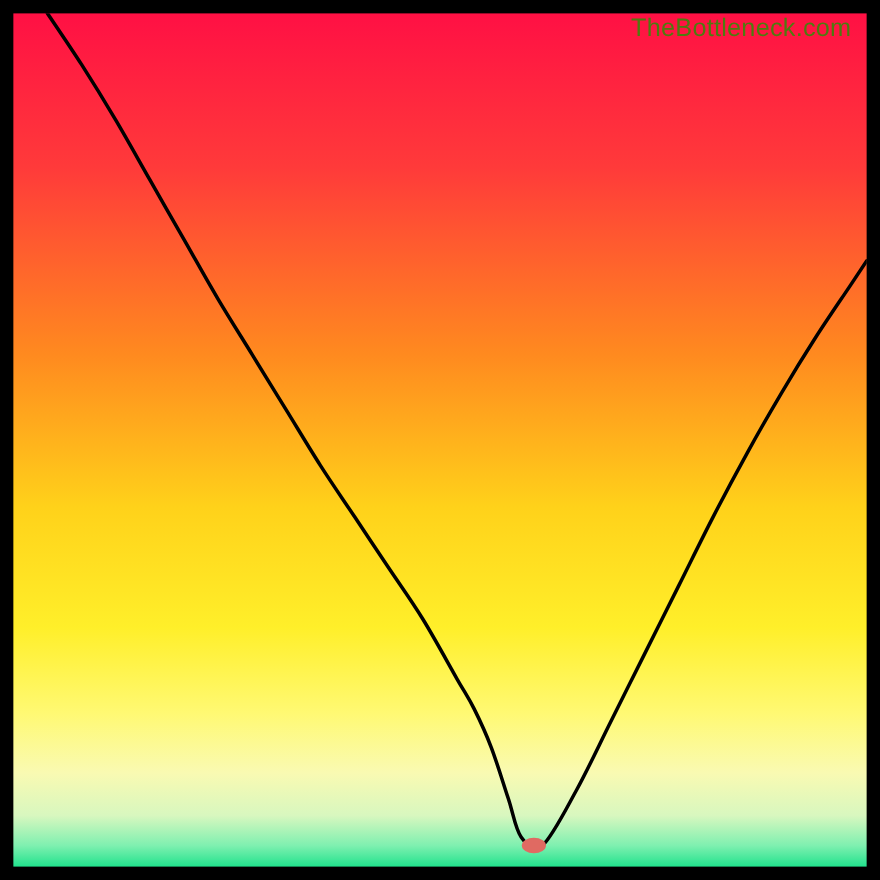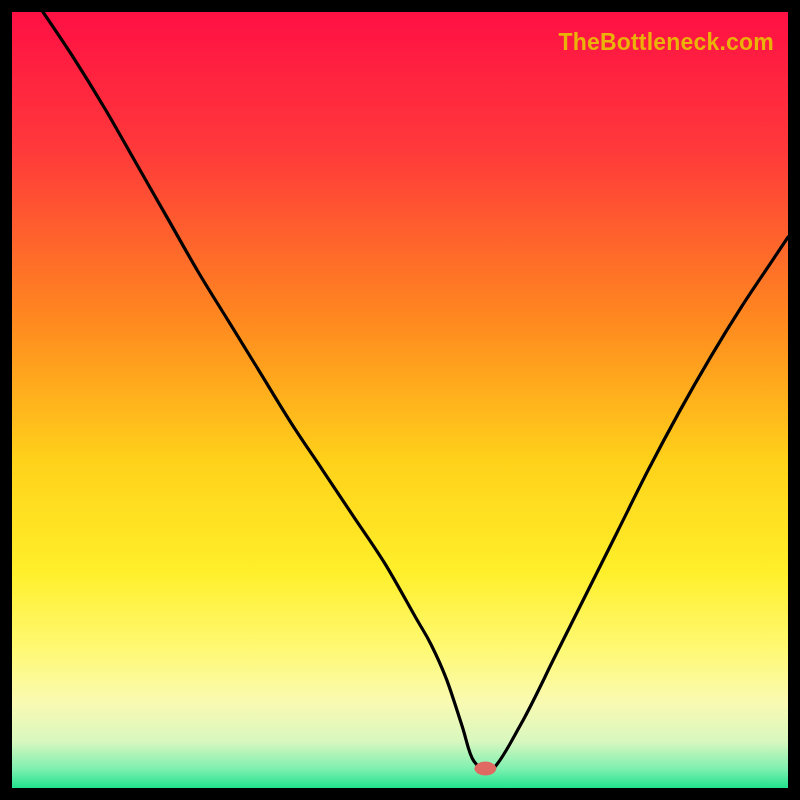--- a/index.html
+++ b/index.html
@@ -20,26 +20,26 @@
   }
   .plot {
     position: absolute;
     left: 0;
     top: 0;
     width: 776px;
     height: 776px;
   }
   .watermark {
     position: absolute;
-    top: 17px;
+    top: 0;
     right: 14px;
     font-family: Arial, Helvetica, sans-serif;
     font-size: 23px;
-    font-weight: 700;
-    color: #eab308;
+    font-weight: 400;
+    color: #4d7c0f;
     letter-spacing: 0.2px;
   }
   svg {
     display: block;
   }
 </style>
 </head>
 <body>
 
 <div class="frame">

